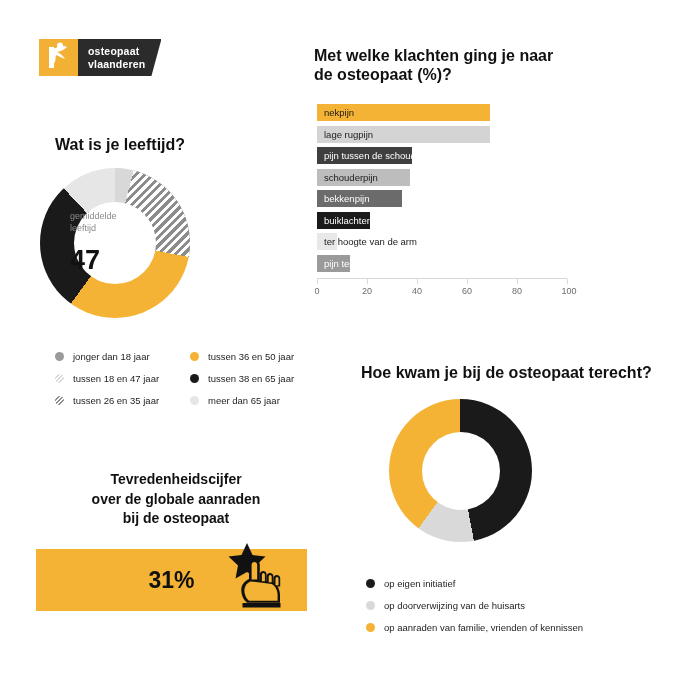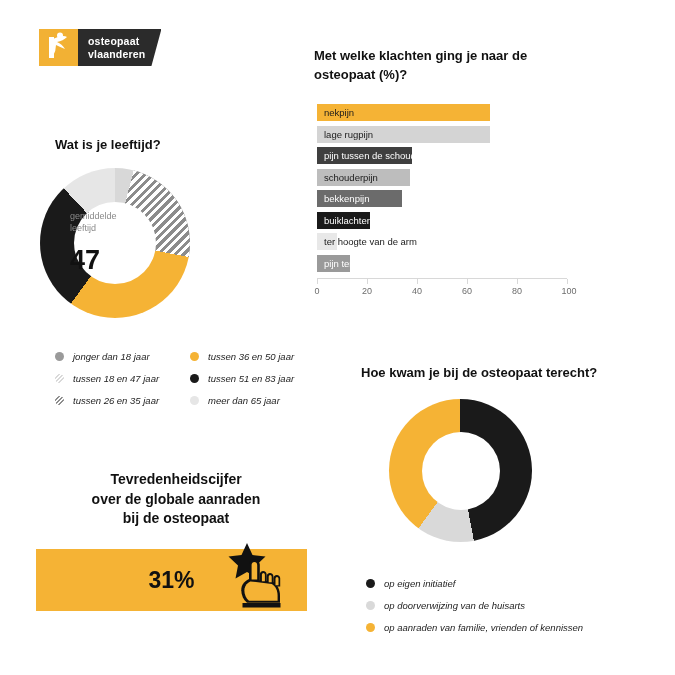--- a/index.html
+++ b/index.html
@@ -6,37 +6,37 @@
   html, body {
     width: 675px; height: 675px;
     background: #ffffff;
     font-family: "Liberation Sans", sans-serif;
     color: #1a1a1a;
     overflow: hidden;
   }
   .page { position: relative; width: 675px; height: 675px; background:#fff; }
 
   
-  .logo { position: absolute; left: 33px; top: 29px; height: 37px; display: flex; padding-left: 6px; }
+  .logo { position: absolute; left: 33px; top: 39px; height: 37px; display: flex; padding-left: 6px; }
   .logo-mark {
     width: 39px; height: 37px; background: #f2b134; position: relative; overflow: hidden;
   }
   .logo-mark svg { position:absolute; left:0; top:0; }
   .logo-plate {
     height: 37px; background: #2b2b2b; padding: 5px 16px 5px 10px;
     -webkit-clip-path: polygon(0 0, 100% 0, 88% 100%, 0 100%);
     clip-path: polygon(0 0, 100% 0, 88% 100%, 0 100%);
     display:flex; flex-direction:column; justify-content:center;
   }
   .logo-plate span {
     color:#fff; font-size:10.5px; line-height:12.5px; font-weight:700; letter-spacing:.2px;
   }
 
   
-  .h-title { font-size: 13px; font-weight: 700; line-height: 19px; color:#111; }
+  .h-title { font-size: 16px; font-weight: 700; line-height: 19px; color:#111; }
 
   .bar-title { position: absolute; left: 314px; top: 46px; width: 260px; }
   .age-title { position: absolute; left: 55px; top: 135px; }
   .route-title { position: absolute; left: 361px; top: 363px; }
 
   
   .barchart { position:absolute; left:317px; top:104px; width:250px; }
   .bar-rows { position:relative; }
   .bar-row { position:relative; height:21.5px; }
   .bar-fill { position:absolute; left:0; top:0; height:17px; }
@@ -64,21 +64,21 @@
   .donut-center .dc-val { font-size:27px; font-weight:700; color:#111; margin-top:11px; }
 
   #age-donut { left:40px; top:168px; width:150px; height:150px; }
   #age-donut .hole { width:82px; height:82px; }
   #route-donut { left:389px; top:399px; width:143px; height:143px; }
   #route-donut .hole { width:78px; height:78px; }
   .stripe-overlay { position:absolute; inset:0; border-radius:50%; }
 
   
   .legend { position:absolute; font-size:9.5px; color:#1d1d1d; }
-  .legend-item { display:flex; align-items:center; height:22px;font-style:italic; }
+  .legend-item { display:flex; align-items:center; height:22px; }
   .sw { width:9px; height:9px; border-radius:50%; margin-right:9px; flex:0 0 auto; }
   .sw-stripe-light { background:
       repeating-linear-gradient(-45deg,#d8d8d8 0 1.5px,#ffffff 1.5px 3px); }
   .sw-stripe-dark { background:
       repeating-linear-gradient(-45deg,#8c8c8c 0 1.5px,#ffffff 1.5px 3px); }
 
   #age-legend { left:55px; top:345px; width:270px; }
   #age-legend .cols { display:flex; }
   #age-legend .col { width:140px; }
   #route-legend { left:366px; top:572px; width:290px; }
@@ -198,21 +198,21 @@
             <span>tussen 26 en 35 jaar</span>
           </div>
         </div>
       <div class="col" id="age-legend-col2">
           <div class="legend-item">
             <span class="sw" style="background: rgb(245, 179, 53);"></span>
             <span>tussen 36 en 50 jaar</span>
           </div>
           <div class="legend-item">
             <span class="sw" style="background: rgb(26, 26, 26);"></span>
-            <span>tussen 51 en 83 jaar</span>
+            <span>tussen 38 en 65 jaar</span>
           </div>
           <div class="legend-item">
             <span class="sw" style="background: rgb(230, 230, 230);"></span>
             <span>meer dan 65 jaar</span>
           </div>
         </div>
     </div>
   </div>
 
   <div class="route-title h-title">Hoe kwam je bij de osteopaat terecht?</div>

